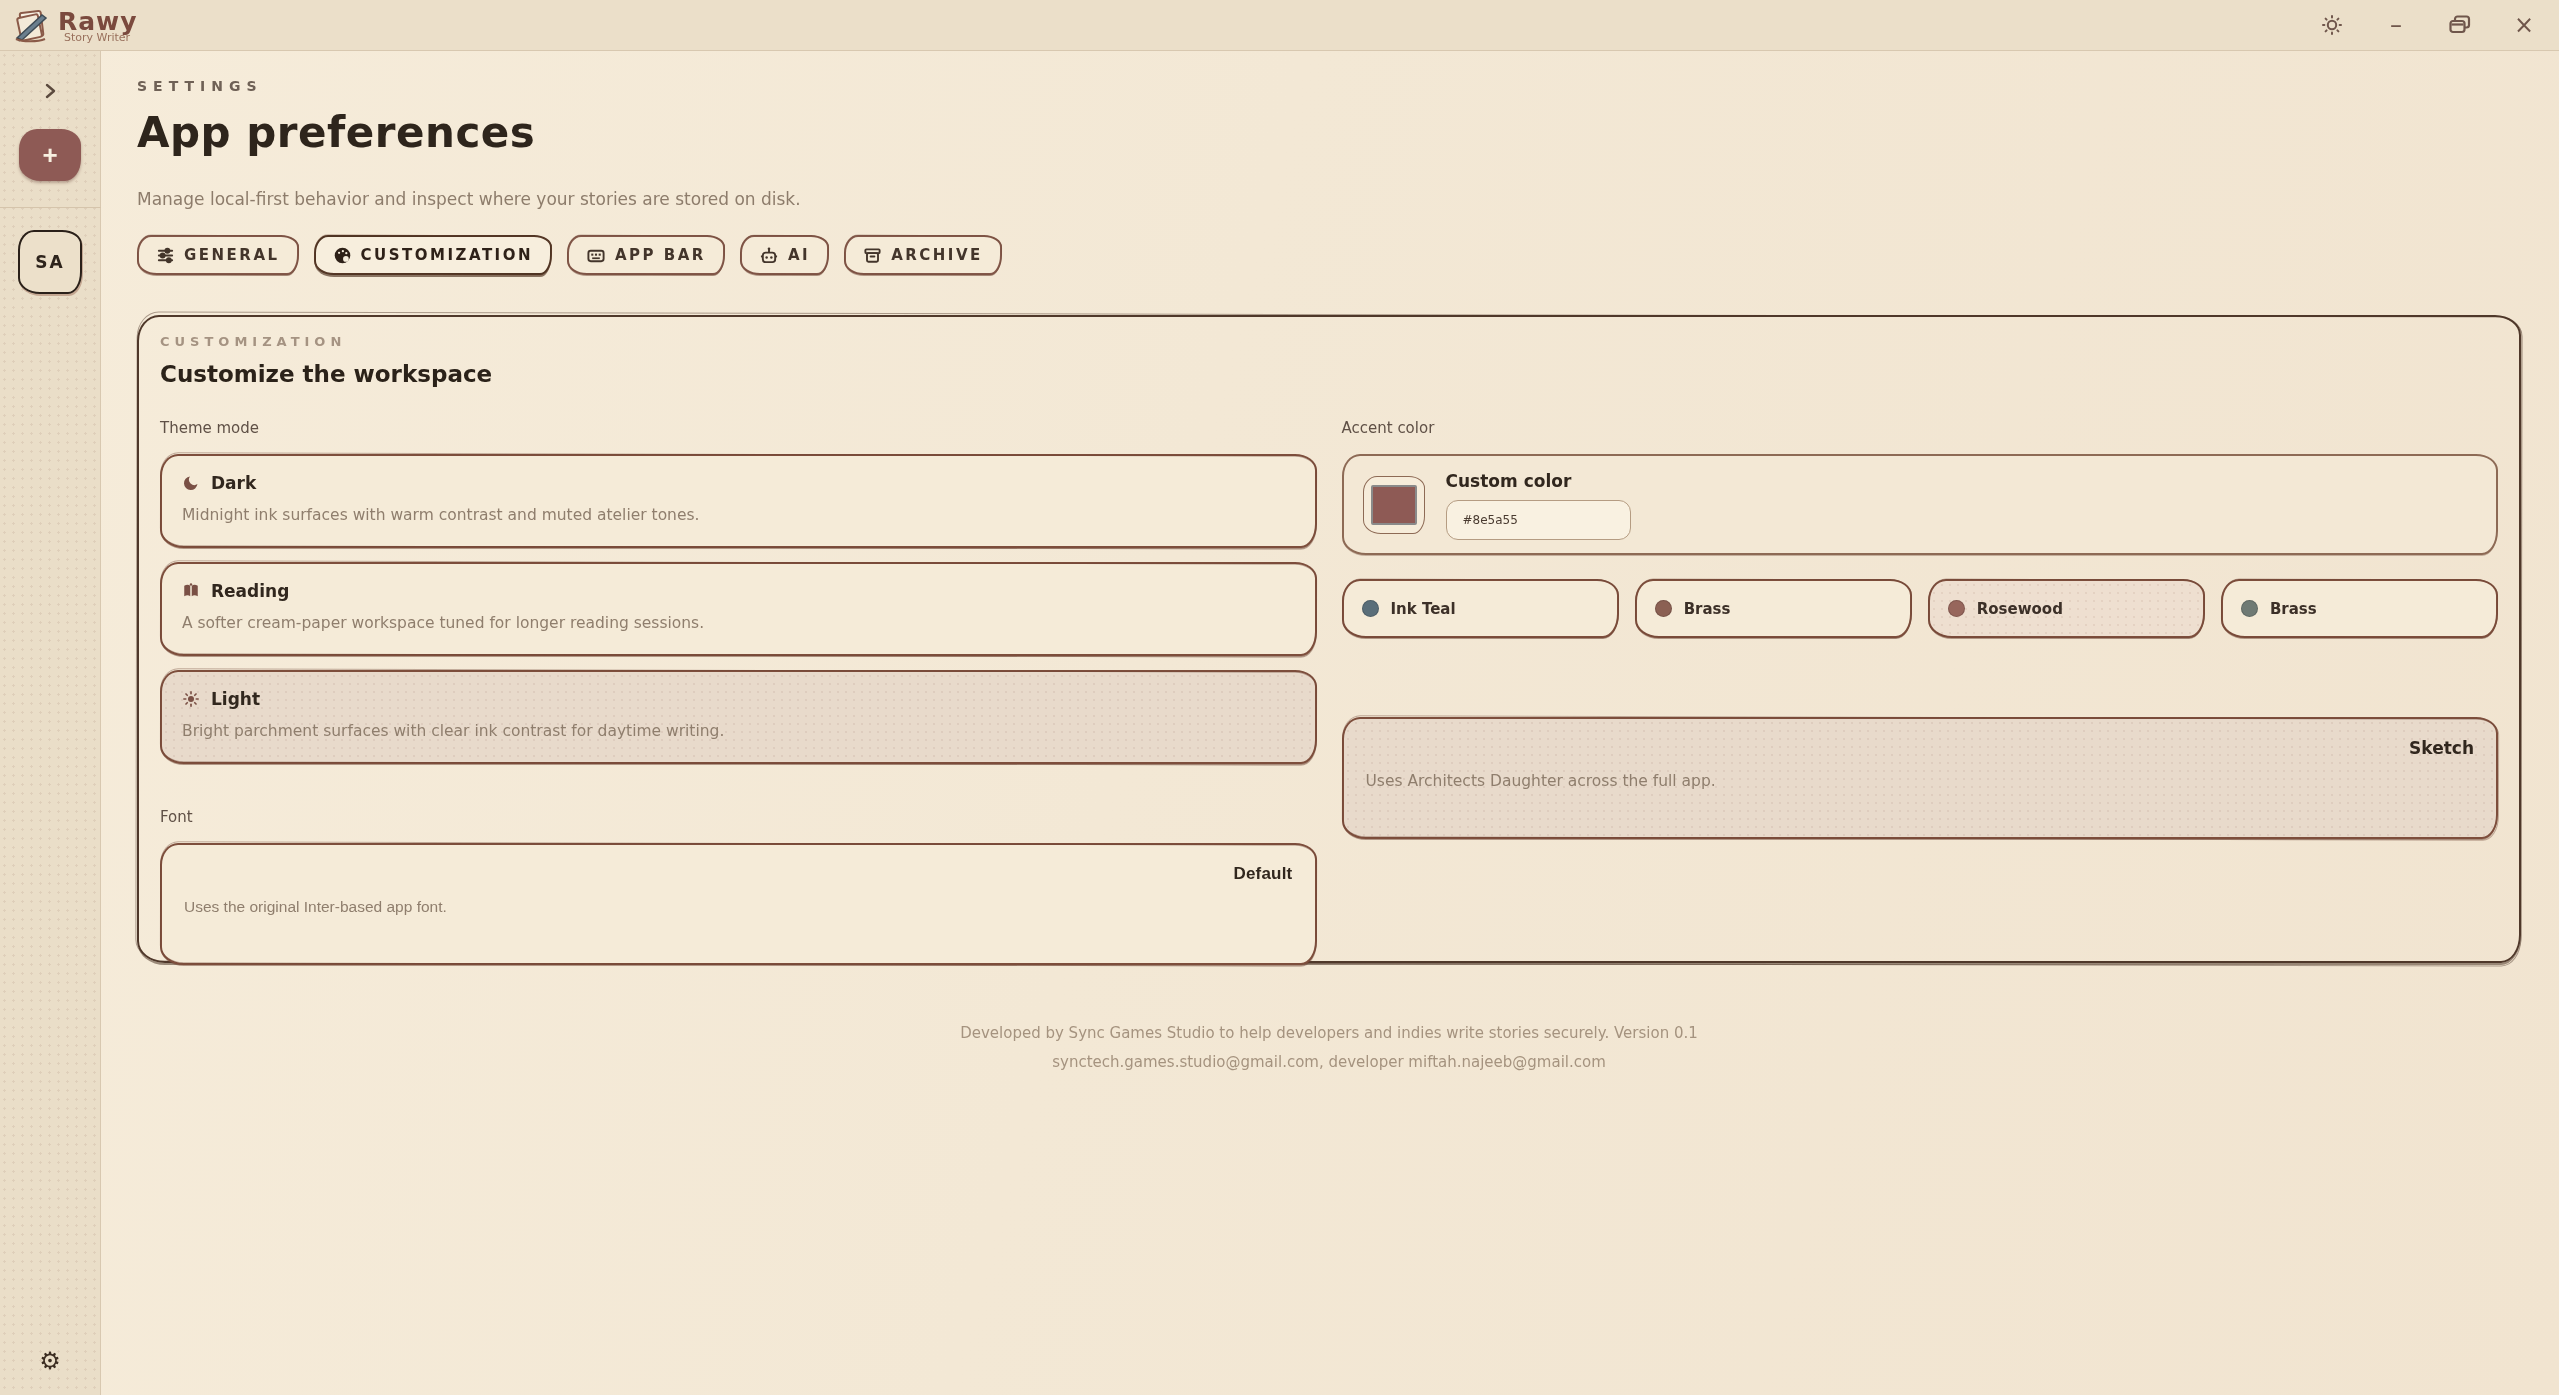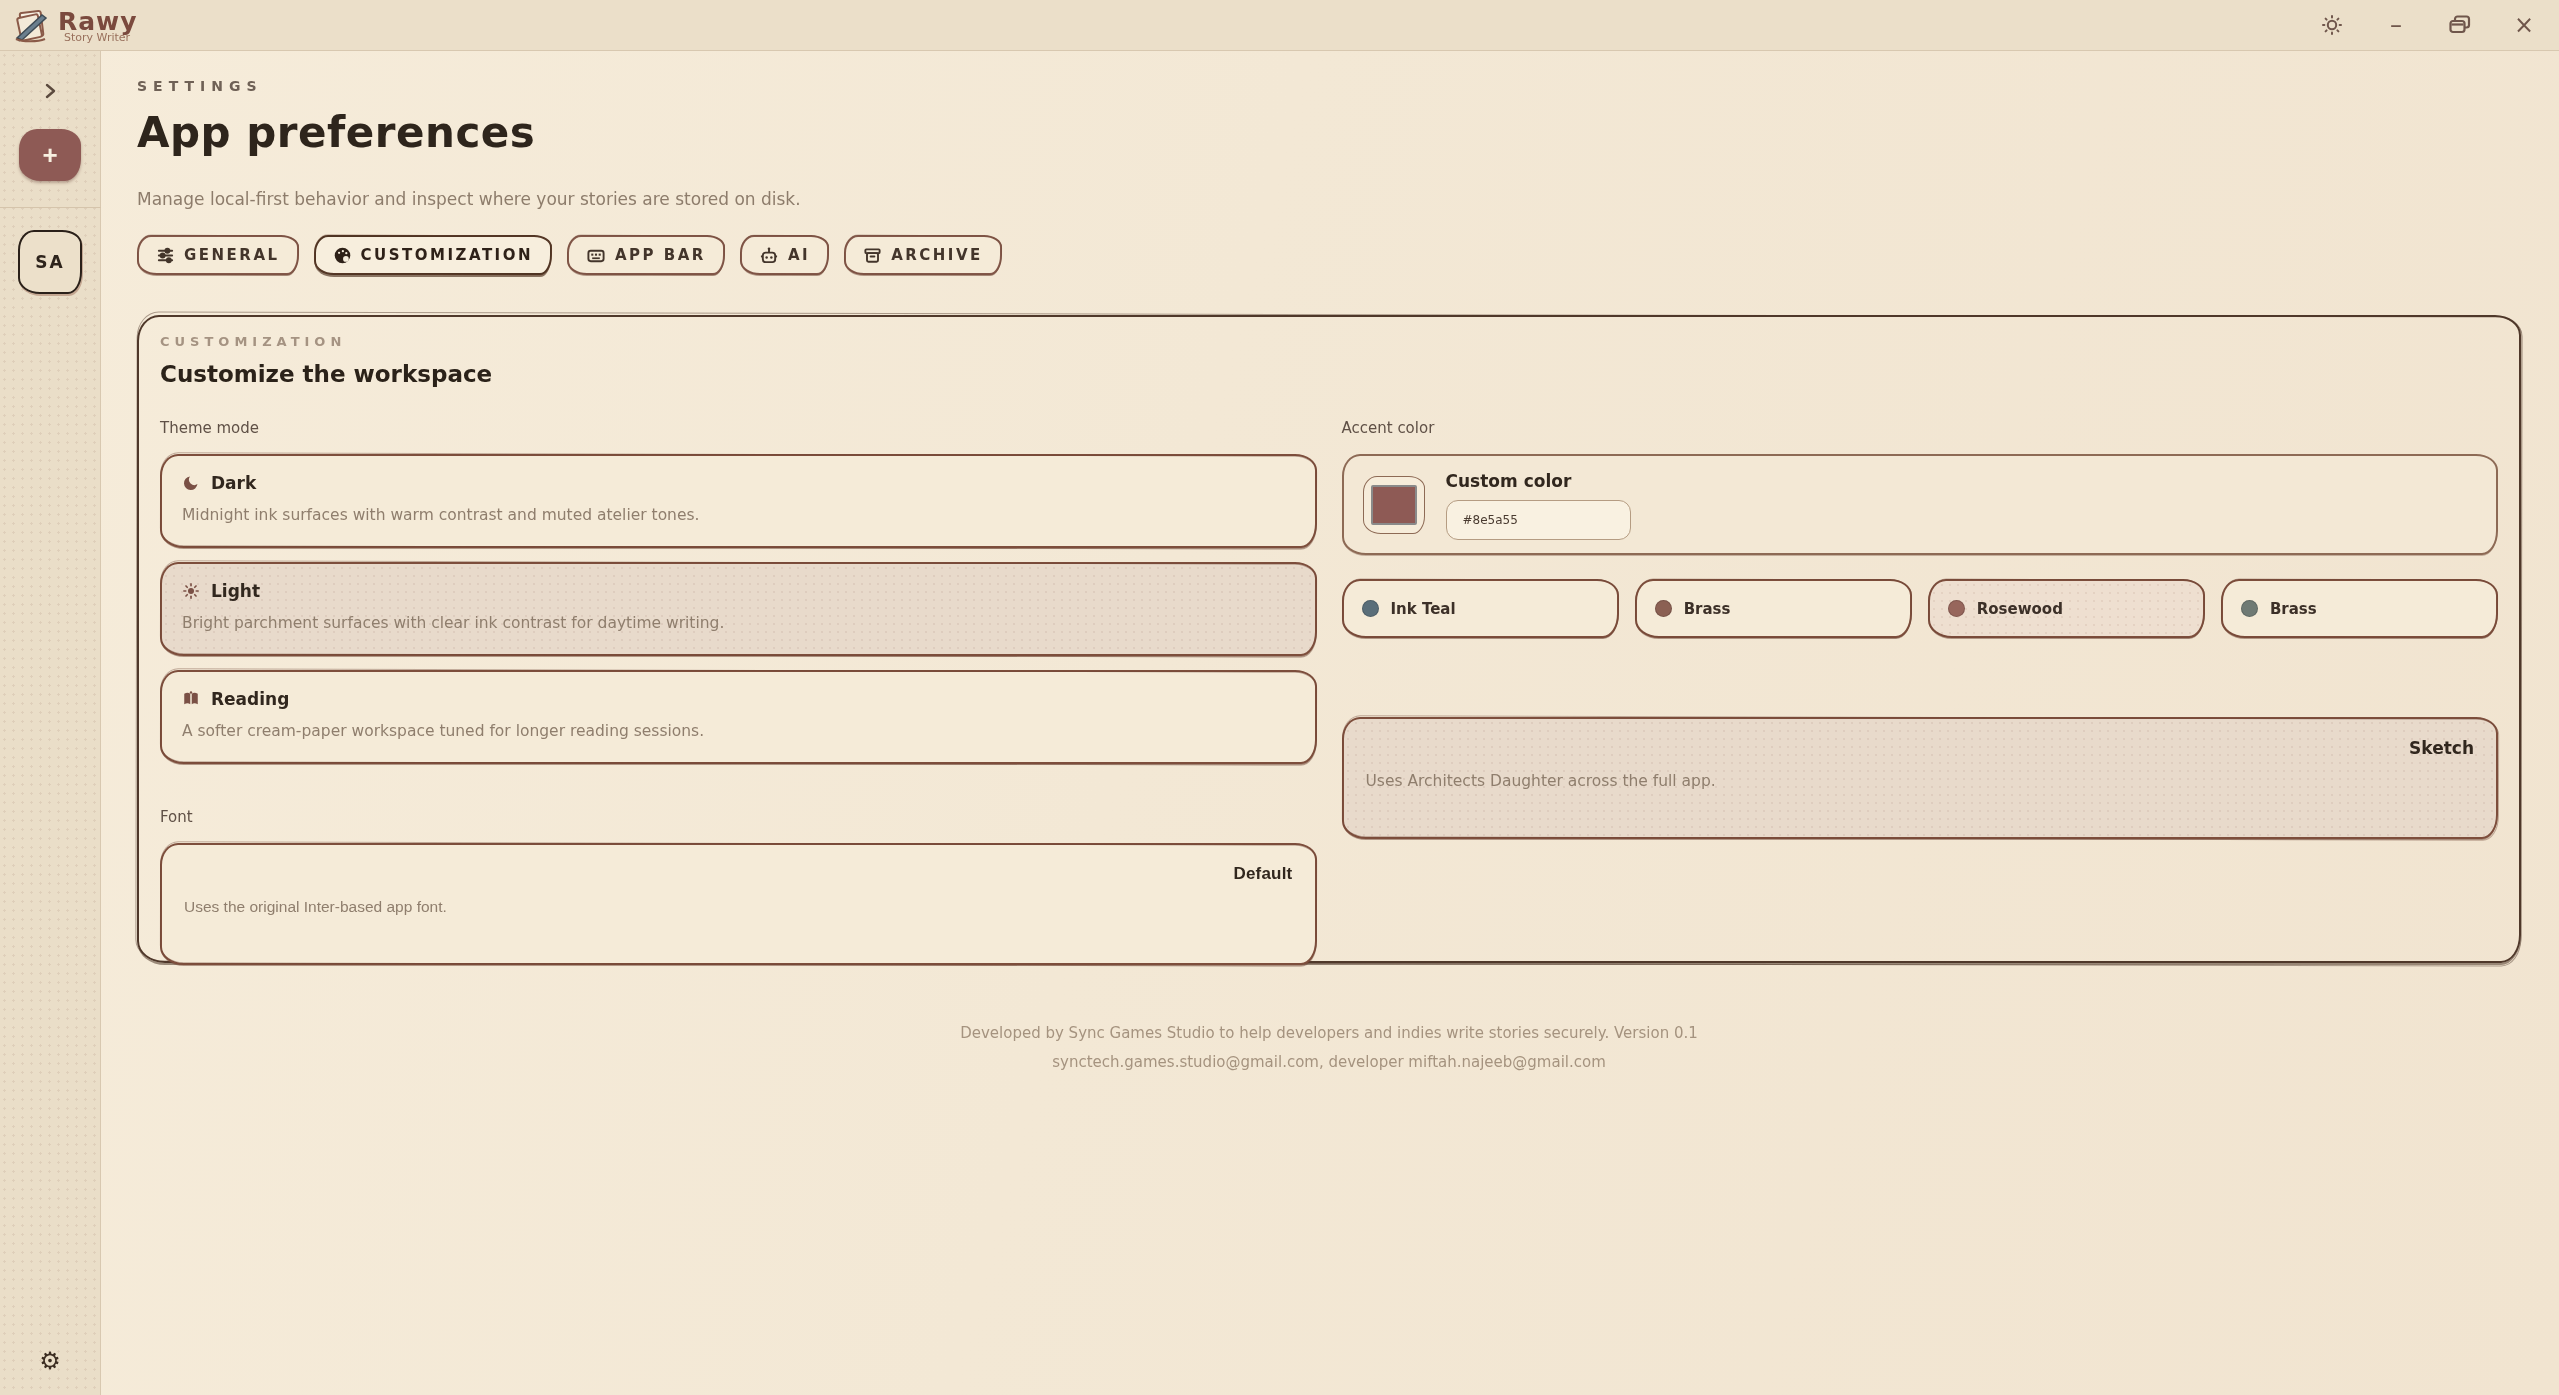--- a/index.html
+++ b/index.html
@@ -325,53 +325,53 @@
               <span>
                 <svg width="18" height="18" viewBox="0 0 24 24">
                   <path d="M20.6 13.4A9 9 0 1 1 10.6 3.4a7.2 7.2 0 0 0 10 10z" fill="#7a5045"></path>
                 </svg>
               </span>
               <span class="card-name">Dark</span>
             </div>
             <div class="card-desc">Midnight ink surfaces with warm contrast and muted atelier tones.</div>
           </div>
 
+          <div class="card theme-card">
+            <div class="card-head">
+              <span>
+                <svg width="18" height="18" viewBox="0 0 24 24">
+                  <path d="M3 5c3-1.6 6-1.6 8 0v14c-2-1.6-5-1.6-8 0zM21 5c-3-1.6-6-1.6-8 0v14c2-1.6 5-1.6 8 0z" fill="#7a5045"></path>
+                  <circle cx="12" cy="3.4" r="1.6" fill="#7a5045"></circle>
+                </svg>
+              </span>
+              <span class="card-name">Reading</span>
+            </div>
+            <div class="card-desc">A softer cream-paper workspace tuned for longer reading sessions.</div>
+          </div>
+
           <div class="card theme-card selected">
             <div class="card-head">
               <span>
                 <svg width="18" height="18" viewBox="0 0 24 24" fill="none" stroke="#7a5045" stroke-width="2.2" stroke-linecap="round">
                   <circle cx="12" cy="12" r="4" fill="#7a5045" stroke="none"></circle>
                   <line x1="12" y1="2.5" x2="12" y2="5"></line>
                     <line x1="12" y1="19" x2="12" y2="21.5"></line>
                   <line x1="2.5" y1="12" x2="5" y2="12"></line>
                     <line x1="19" y1="12" x2="21.5" y2="12"></line>
                   <line x1="5.3" y1="5.3" x2="7" y2="7"></line>
                     <line x1="17" y1="17" x2="18.7" y2="18.7"></line>
                   <line x1="5.3" y1="18.7" x2="7" y2="17"></line>
                     <line x1="17" y1="7" x2="18.7" y2="5.3"></line>
                 </svg>
               </span>
               <span class="card-name">Light</span>
             </div>
             <div class="card-desc">Bright parchment surfaces with clear ink contrast for daytime writing.</div>
           </div>
 
-          <div class="card theme-card">
-            <div class="card-head">
-              <span>
-                <svg width="18" height="18" viewBox="0 0 24 24">
-                  <path d="M3 5c3-1.6 6-1.6 8 0v14c-2-1.6-5-1.6-8 0zM21 5c-3-1.6-6-1.6-8 0v14c2-1.6 5-1.6 8 0z" fill="#7a5045"></path>
-                  <circle cx="12" cy="3.4" r="1.6" fill="#7a5045"></circle>
-                </svg>
-              </span>
-              <span class="card-name">Reading</span>
-            </div>
-            <div class="card-desc">A softer cream-paper workspace tuned for longer reading sessions.</div>
-          </div>
-
           <div class="field-label font-label">Font</div>
 
           <div class="card font-card font-default">
             <div class="card-name">Default</div>
             <div class="card-desc">Uses the original Inter-based app font.</div>
           </div>
         </div>
 
         <div>
           <div class="field-label">Accent color</div>

